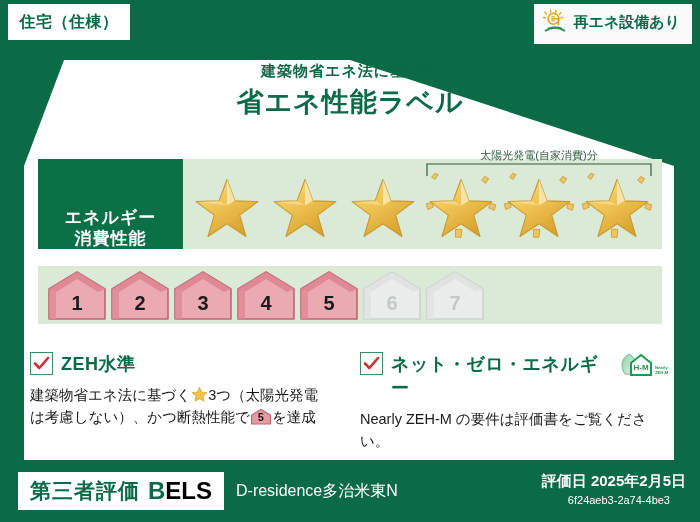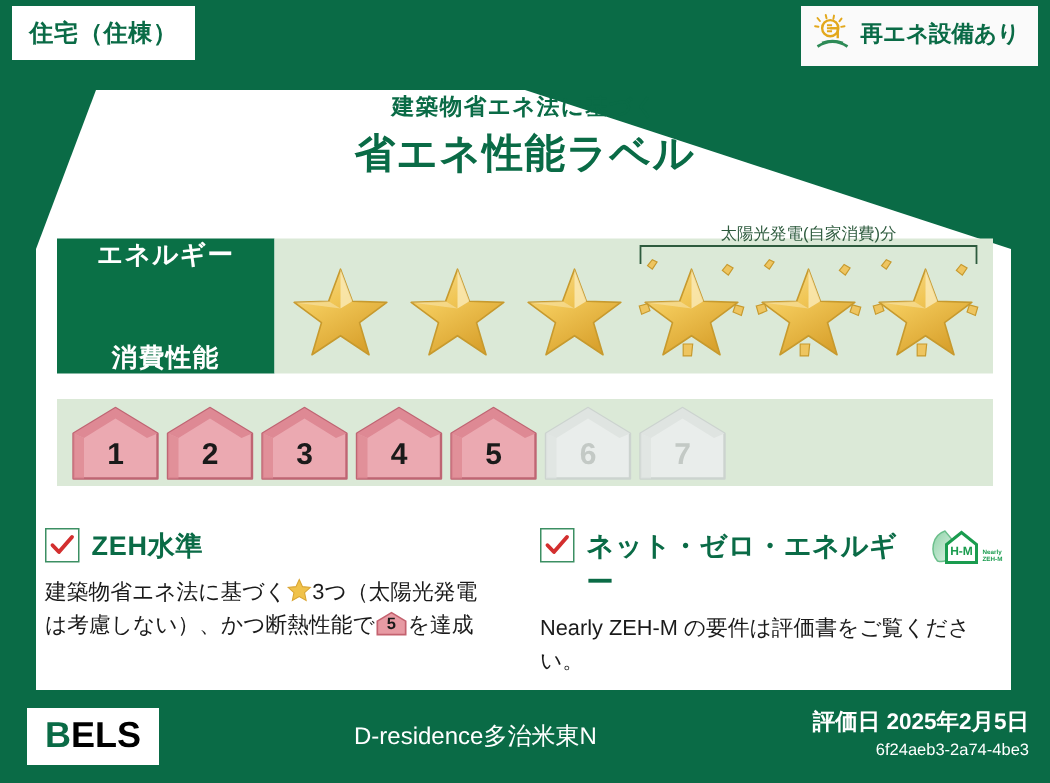--- a/index.html
+++ b/index.html
@@ -46,21 +46,21 @@
     position:absolute;left:0;right:0;top:84px;text-align:center;
     color:#0a6b46;font-size:27px;font-weight:bold;letter-spacing:1px;
   }
 
   
   .row{position:absolute;display:flex;align-items:stretch;}
   .row-energy{left:38px;top:159px;width:624px;height:90px;}
   .row-insul{left:38px;top:266px;width:624px;height:58px;}
   .row-key{
     width:145px;background:#0a7046;color:#ffffff;
-    display:flex;flex-direction:column;align-items:center;justify-content:space-between;
+    display:flex;flex-direction:column;align-items:center;justify-content:flex-end;
     font-weight:bold;font-size:17px;line-height:1.25;letter-spacing:1px;
   }
   .row-val{
     flex:1;background:#dbe9d7;position:relative;
     display:flex;align-items:center;
   }
   .stars-wrap{display:flex;align-items:center;gap:2px;padding-left:6px;}
   .houses-wrap{display:flex;align-items:flex-end;gap:1px;padding-left:8px;}
 
   
@@ -118,21 +118,21 @@
   .bels-en .b{color:#0a6b46;}
   .bels-en .els{color:#000000;}
   .bldg-name{
     position:absolute;left:236px;top:19px;color:#ffffff;font-size:16px;white-space:nowrap;
   }
   .eval-date{
     position:absolute;right:14px;top:10px;color:#ffffff;font-size:15px;font-weight:bold;
     text-align:right;white-space:nowrap;padding-left:25px;
   }
   .eval-id{
-    position:absolute;right:14px;top:32px;color:#ffffff;font-size:11px;
+    position:absolute;right:30px;top:32px;color:#ffffff;font-size:11px;
     text-align:right;white-space:nowrap;margin-left:47px;
   }
 </style>
 </head>
 <body>
 
 <div id="label-root">
 
   <div class="sheet"></div>
 
@@ -384,20 +384,21 @@
           <text x="37" y="17" font-size="4.2" font-weight="bold" fill="#1a9c4f" font-family="Liberation Sans, sans-serif">Nearly</text>
           <text x="37" y="22" font-size="4.2" font-weight="bold" fill="#1a9c4f" font-family="Liberation Sans, sans-serif">ZEH-M</text>
         </svg>
       </span>
     </div>
     <div class="crit-body">Nearly ZEH-M の要件は評価書をご覧ください。</div>
   </div>
 
   <div class="bottom">
     <div class="bels-plate">
+      <span class="bels-ja">第三者評価</span>
       <span class="bels-en"><span class="b">B</span><span class="els">ELS</span></span>
     </div>
     <div class="bldg-name">D-residence多治米東N</div>
     <div class="eval-date">
       <span>評価日</span>
       <span>2025年2月5日</span>
     </div>
     <div class="eval-id">6f24aeb3-2a74-4be3</div>
   </div>
 

